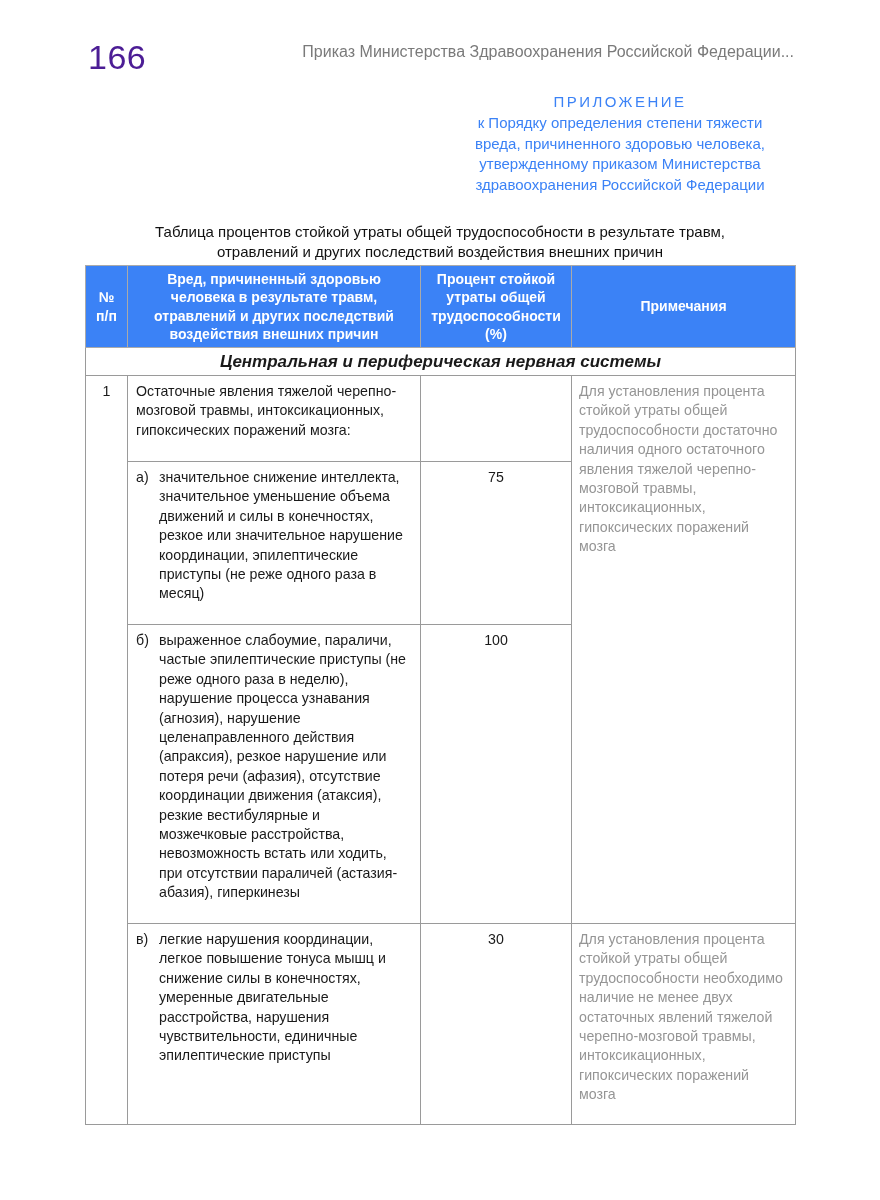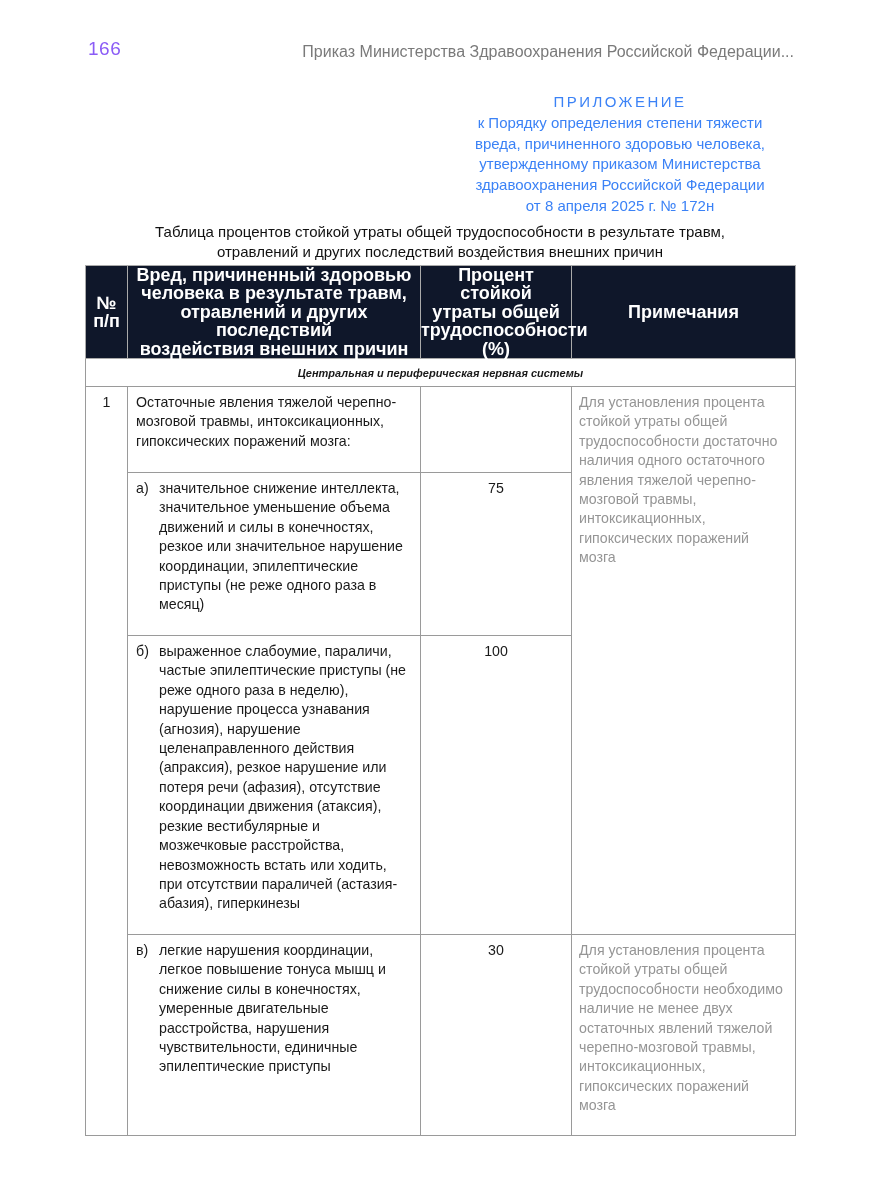--- a/index.html
+++ b/index.html
@@ -1,47 +1,46 @@
 <!DOCTYPE html>
 <html><head>
 <meta charset="utf-8">
 <style>
   html, body { margin: 0; padding: 0; background: #ffffff; }
   body { width: 880px; height: 1200px; position: relative; overflow: hidden;
          font-family: "Liberation Sans", "DejaVu Sans", sans-serif; color: #1a1a1a; }
-  .page-number { position: absolute; left: 88px; top: 38px; font-size: 19px; color: #8b5cf6; letter-spacing: 0.5px; }
+  .page-number { position: absolute; left: 88px; top: 38px; font-size: 34px; color: #4c1d95; letter-spacing: 0.5px; }
   .running-head { position: absolute; right: 86px; top: 43px; font-size: 16px; color: #7a7a7a; }
   .appendix { position: absolute; left: 440px; width: 360px; top: 92px; text-align: center; font-size: 15px; line-height: 20.8px; color: #3b82f6; }
   .appendix .title { letter-spacing: 2.5px; }
   .table-title { position: absolute; left: 85px; width: 710px; top: 222px; text-align: center; font-weight: normal; font-size: 15px; line-height: 20px; color: #111; }
   table.main { position: absolute; left: 85px; top: 265px; width: 710px; border-collapse: collapse; table-layout: fixed; font-size: 14.2px; }
   table.main td, table.main th { border: 1.5px solid #9a9a9a; vertical-align: top; padding: 0; }
-  table.main thead th { background: #0f172a; color: #ffffff; font-weight: bold; text-align: center; vertical-align: middle; font-size: 18px; line-height: 18.4px; height: 81px; border-color: #aaaaaa; }
-  .section-row td { text-align: center; font-weight: bold; font-style: italic; height: 27px; vertical-align: middle !important; font-size: 11px; }
+  table.main thead th { background: #3b82f6; color: #ffffff; font-weight: bold; text-align: center; vertical-align: middle; font-size: 14px; line-height: 18.4px; height: 81px; border-color: #aaaaaa; }
+  .section-row td { text-align: center; font-weight: bold; font-style: italic; height: 27px; vertical-align: middle !important; font-size: 17px; }
   .num { text-align: center; padding-top: 6px !important; line-height: 19.4px; }
   .desc { padding: 6px 8px 5px 8px !important; line-height: 19.4px; }
   .item { display: flex; }
   .item .letter { width: 23px; flex: none; }
   .item .itext { flex: 1; }
   .pct { text-align: center; padding-top: 6px !important; line-height: 19.4px; }
   .note { padding: 6px 8px 4px 7px !important; color: #959595; line-height: 19.4px; margin-left: 41px; }
 </style>
 </head>
 <body>
 
 <div class="page-number">166</div>
 <div class="running-head">Приказ Министерства Здравоохранения Российской Федерации...</div>
 
 <div class="appendix">
   <div class="title">ПРИЛОЖЕНИЕ</div>
   <div>к Порядку определения степени тяжести</div>
   <div>вреда, причиненного здоровью человека,</div>
   <div>утвержденному приказом Министерства</div>
   <div>здравоохранения Российской Федерации</div>
-  <div>от 8 апреля 2025 г. № 172н</div>
 </div>
 
 <div class="table-title">
   <div>Таблица процентов стойкой утраты общей трудоспособности в результате травм,</div>
   <div>отравлений и других последствий воздействия внешних причин</div>
 </div>
 
 <table class="main">
   <colgroup>
     <col style="width:42px">

